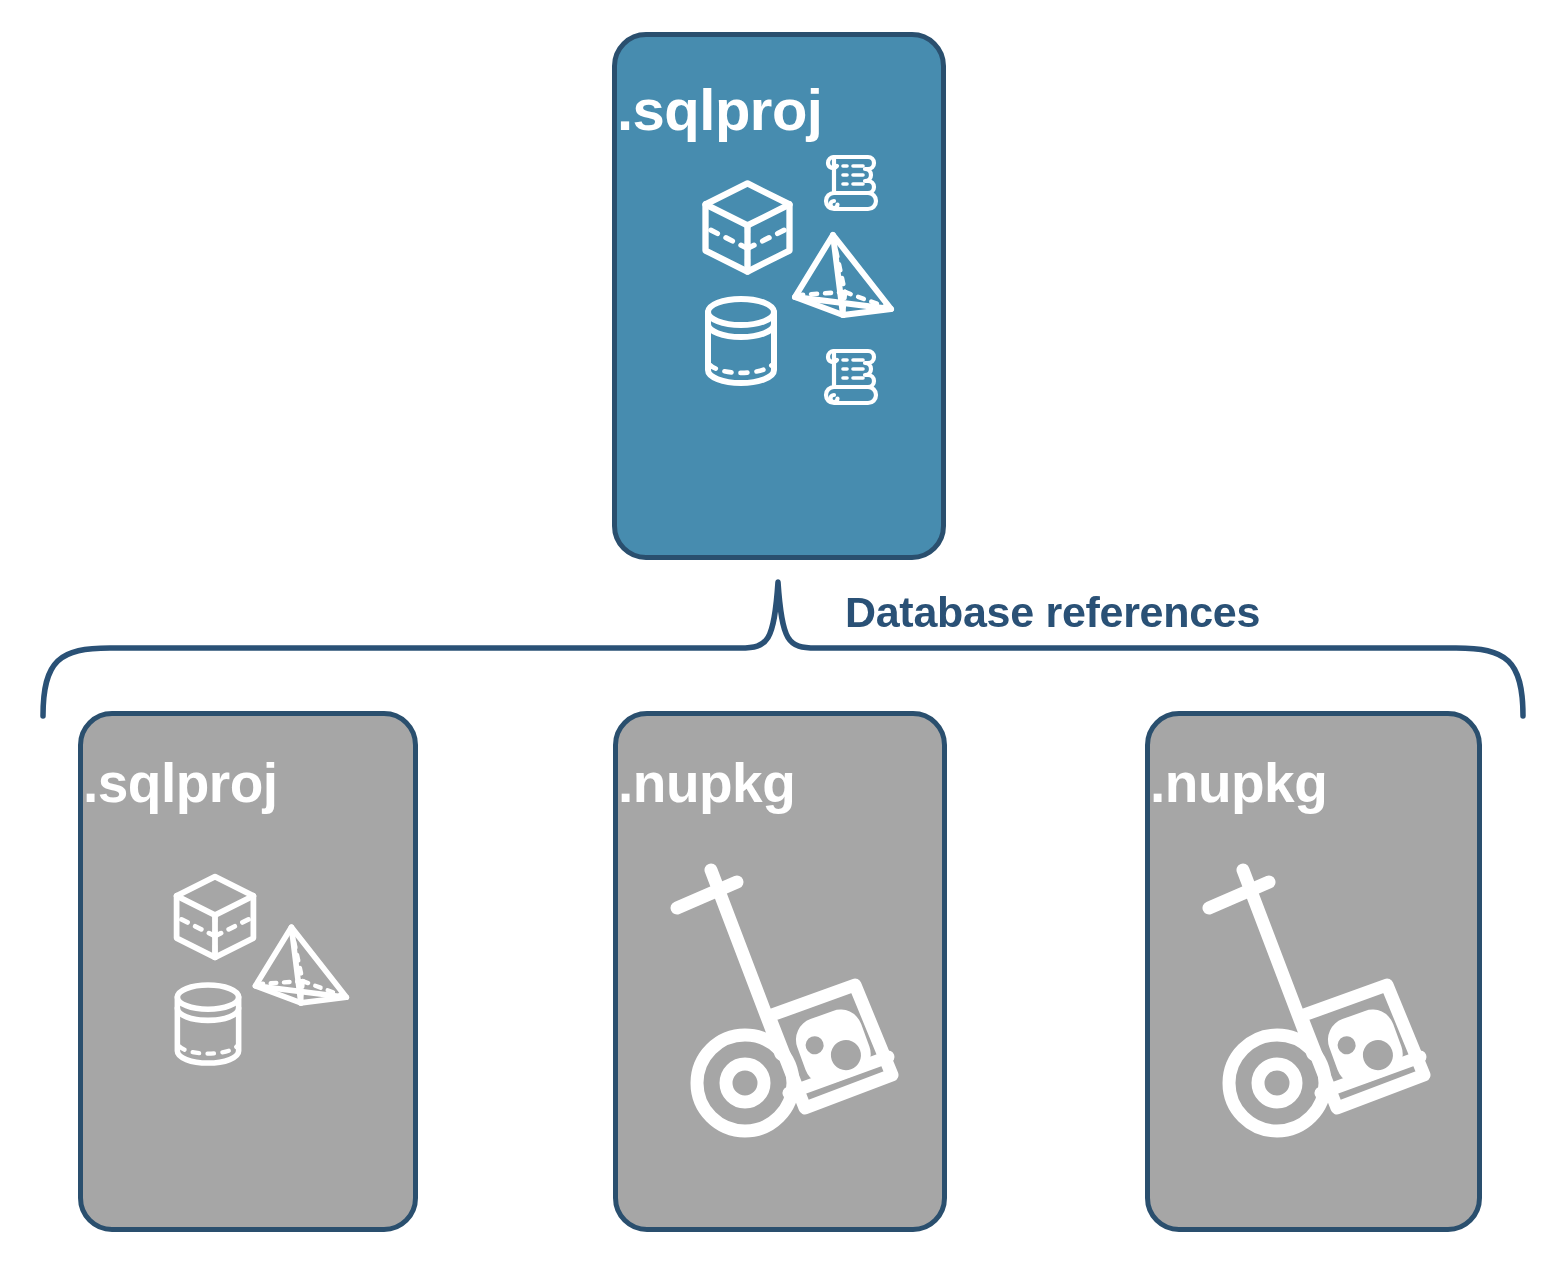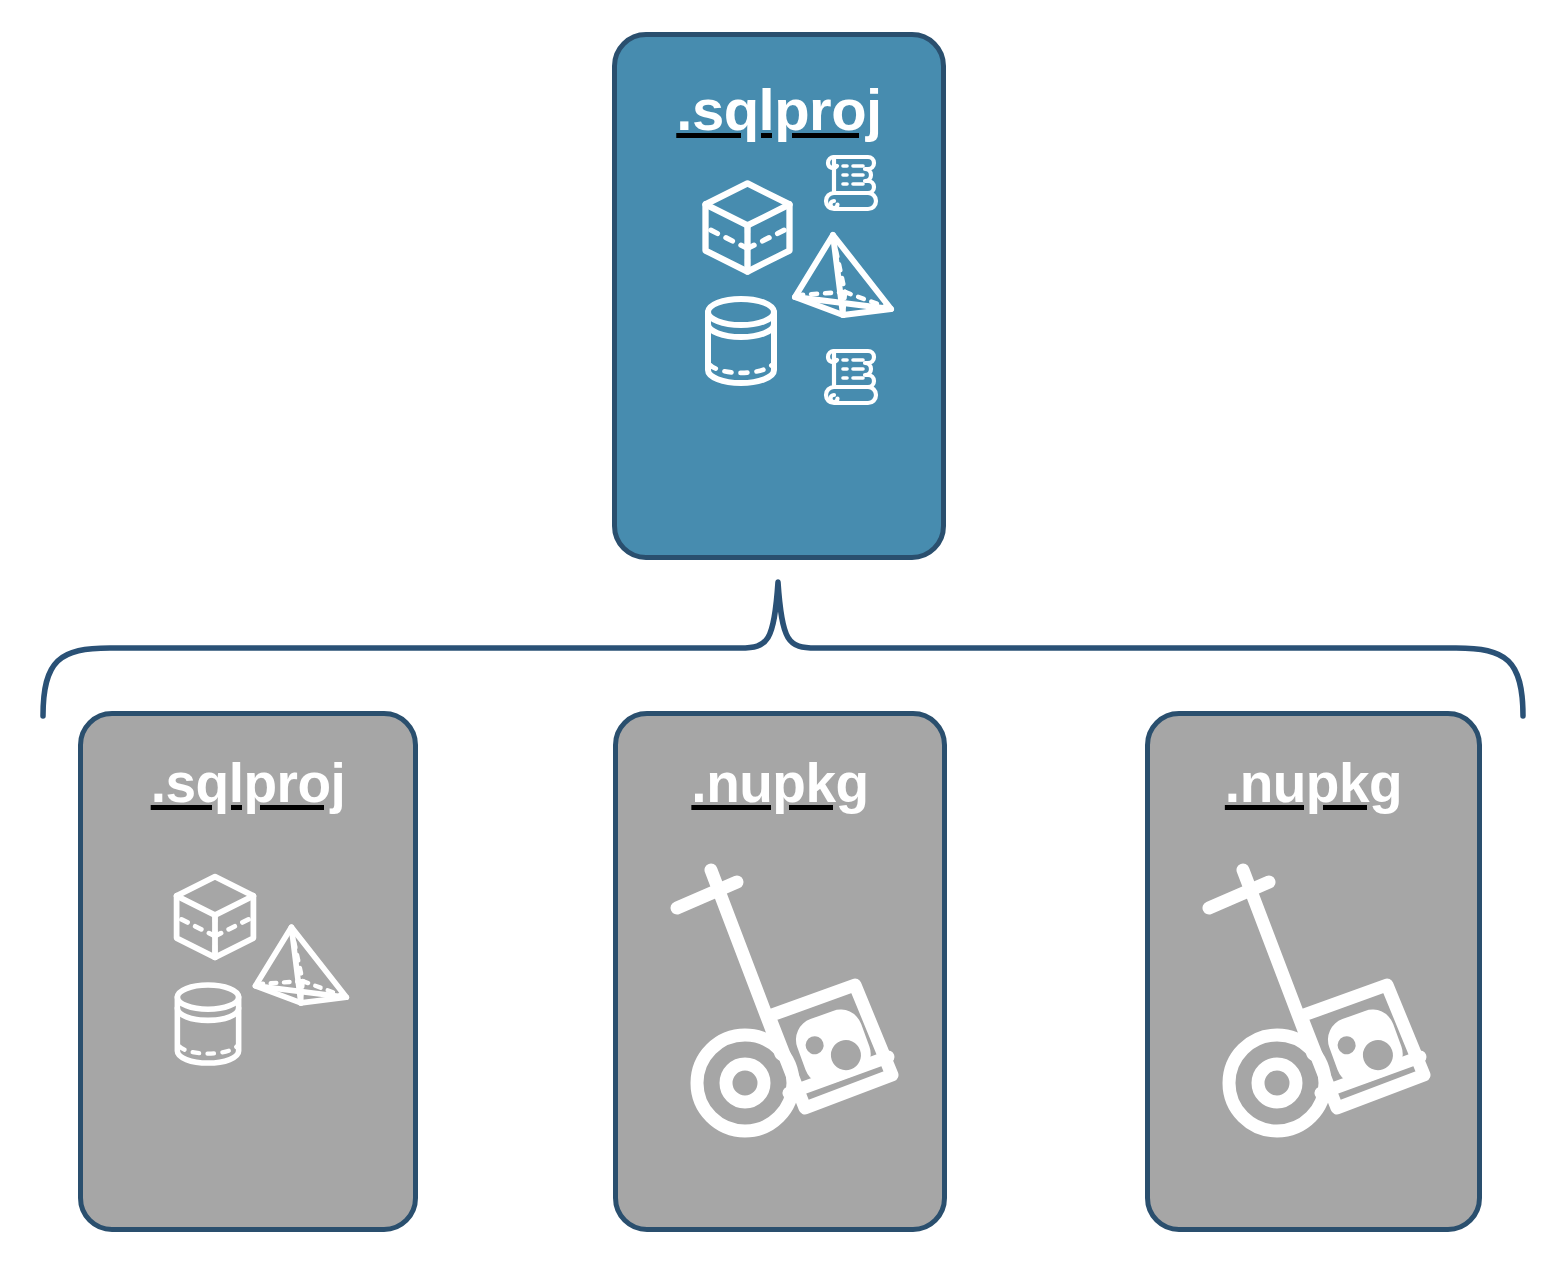--- a/index.html
+++ b/index.html
@@ -20,22 +20,20 @@
     width: 1566px;
     height: 1274px;
   }
   .node {
     position: absolute;
     box-sizing: border-box;
     border: 5px solid #2a4f6e;
     border-radius: 34px;
     display: flex;
     flex-direction: column;
-    align-items: center;
-    text-decoration: underline;
   }
   .node.primary { background: #478caf; }
   .node.secondary { background: #a6a6a6; }
 
   .node-title {
     color: #ffffff;
     font-weight: bold;
     letter-spacing: -0.5px;
     line-height: 1;
     user-select: none;
@@ -183,20 +181,21 @@
   <svg id="bracket" viewBox="0 0 1566 180" width="1566" height="180">
     <path d="M43 160
              C43 104, 60 92, 110 92
              L740 92
              C768 92, 774 86, 778 26
              C782 86, 788 92, 816 92
              L1456 92
              C1506 92, 1523 104, 1523 160" fill="none" stroke="#2a5176" stroke-width="5.5" stroke-linecap="round" stroke-linejoin="round"></path>
   </svg>
 
+  <div id="bracket-label">Database references</div>
 
   <div class="node secondary" id="node-ref-1">
     <div class="node-title">.sqlproj</div>
     <div class="icon-area">
 
       <svg class="svg-abs" style="left:84px; top:58px;" width="96" height="96" viewBox="0 0 100 100">
         <g fill="none" stroke="#ffffff" stroke-width="6" stroke-linejoin="round" stroke-linecap="round">
           <polygon points="10,28 50,8 90,28 90,72 50,92 10,72"></polygon>
           <polyline points="10,28 50,48 90,28"></polyline>
           <line x1="50" y1="48" x2="50" y2="92"></line>

